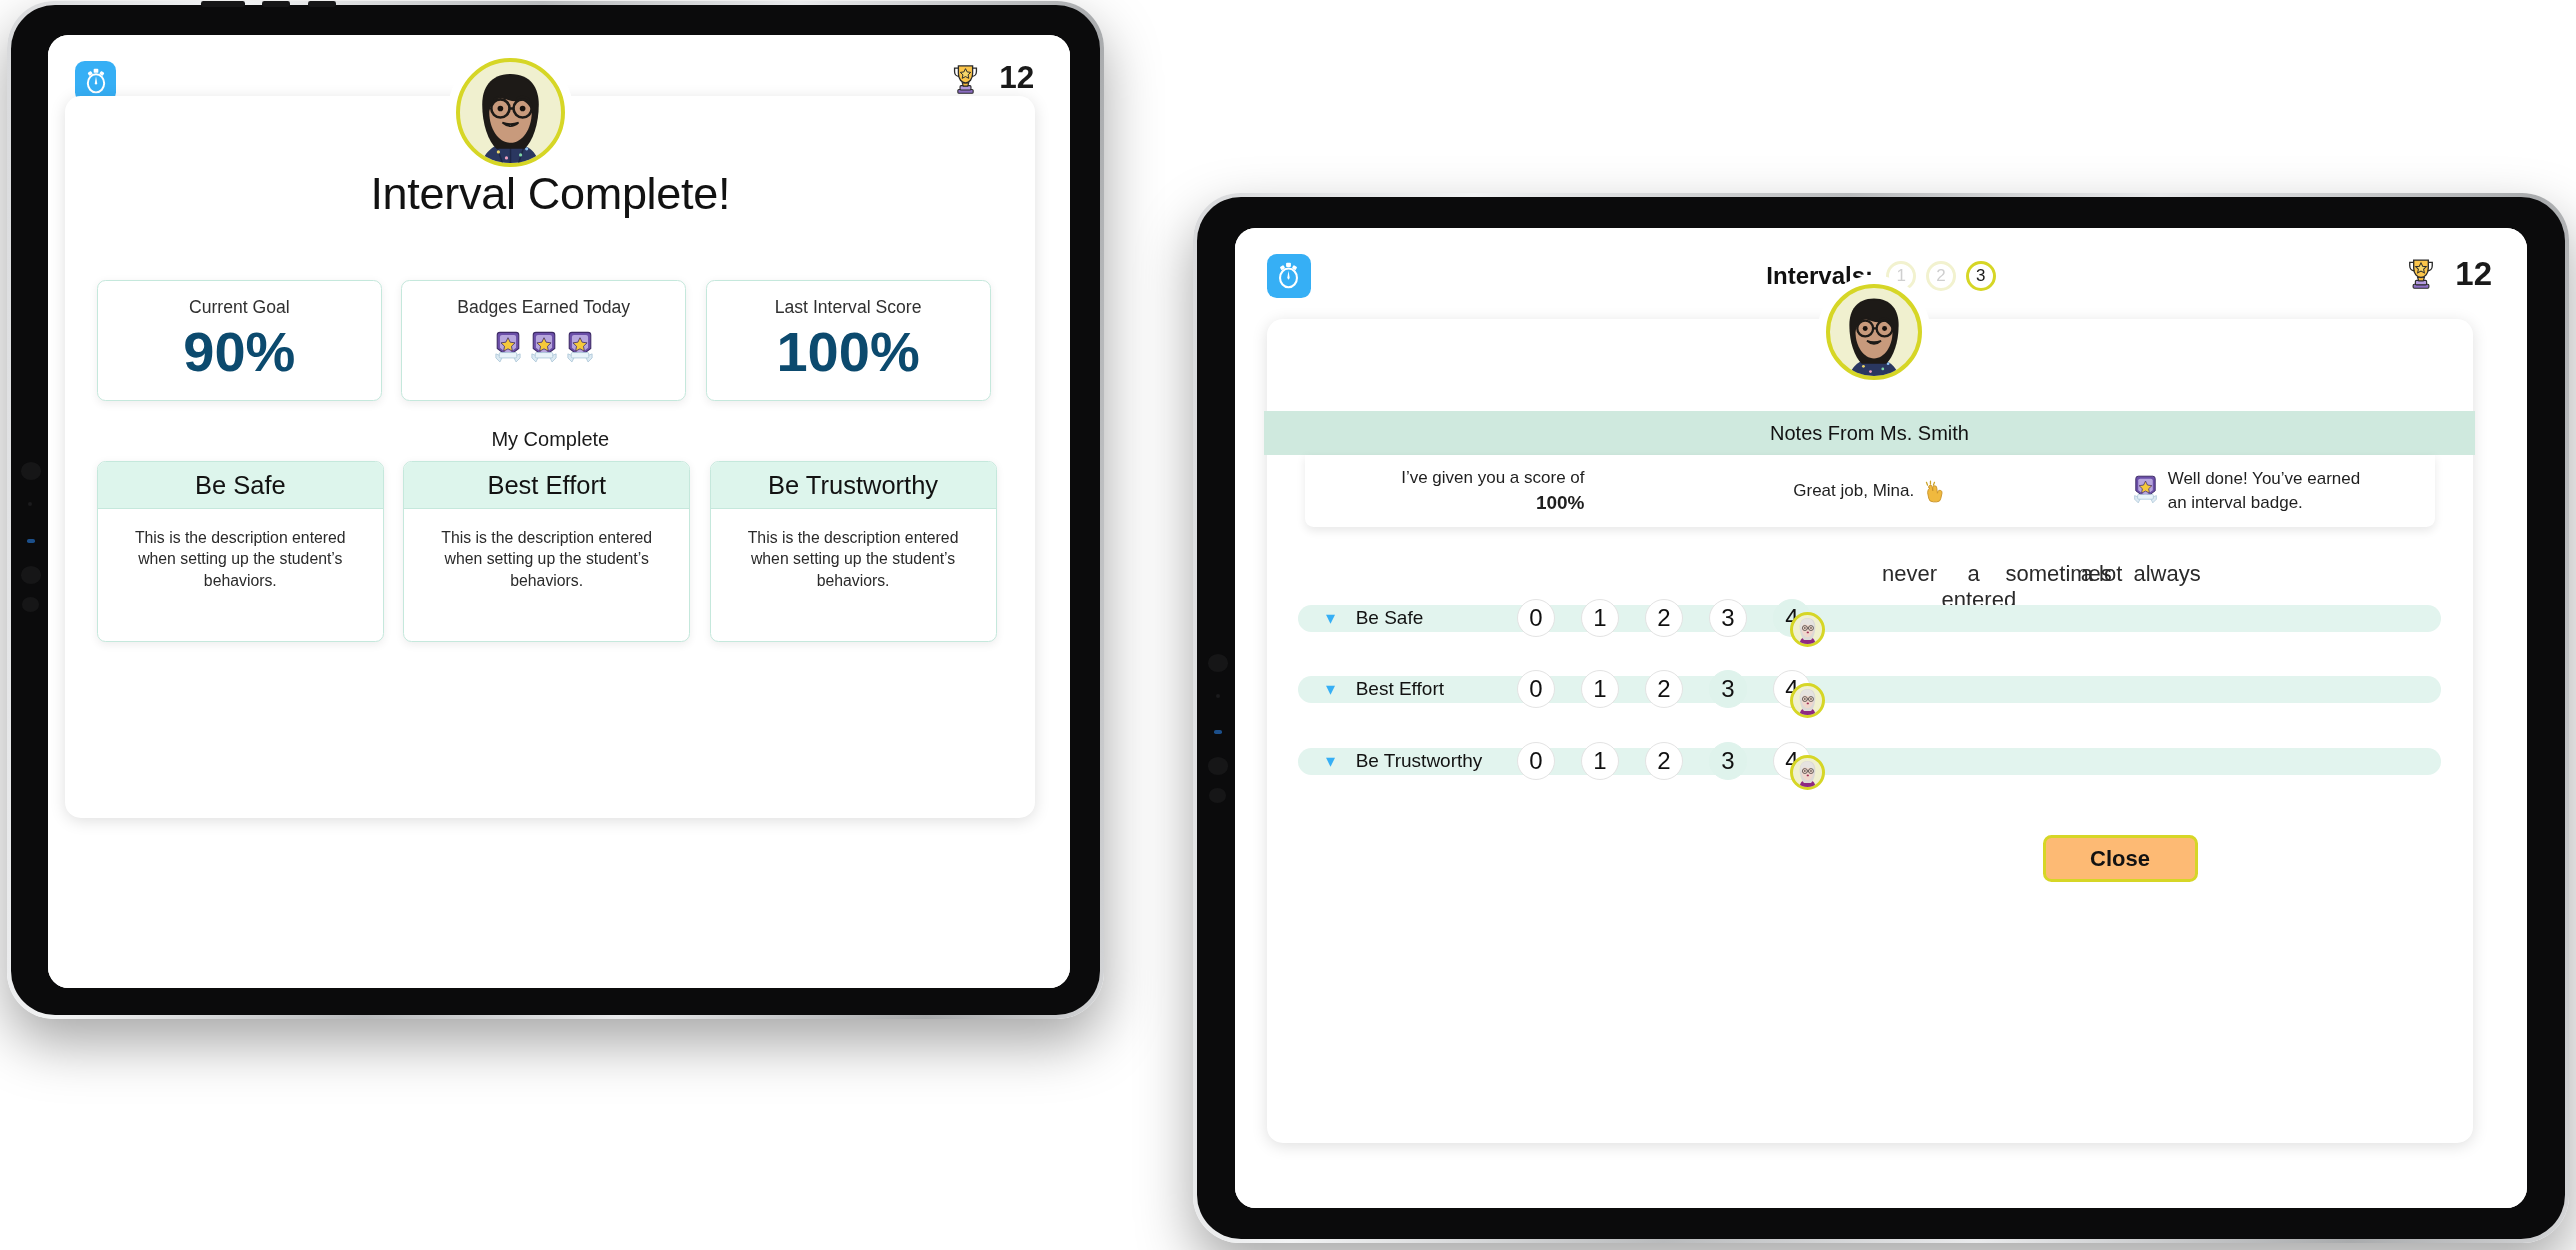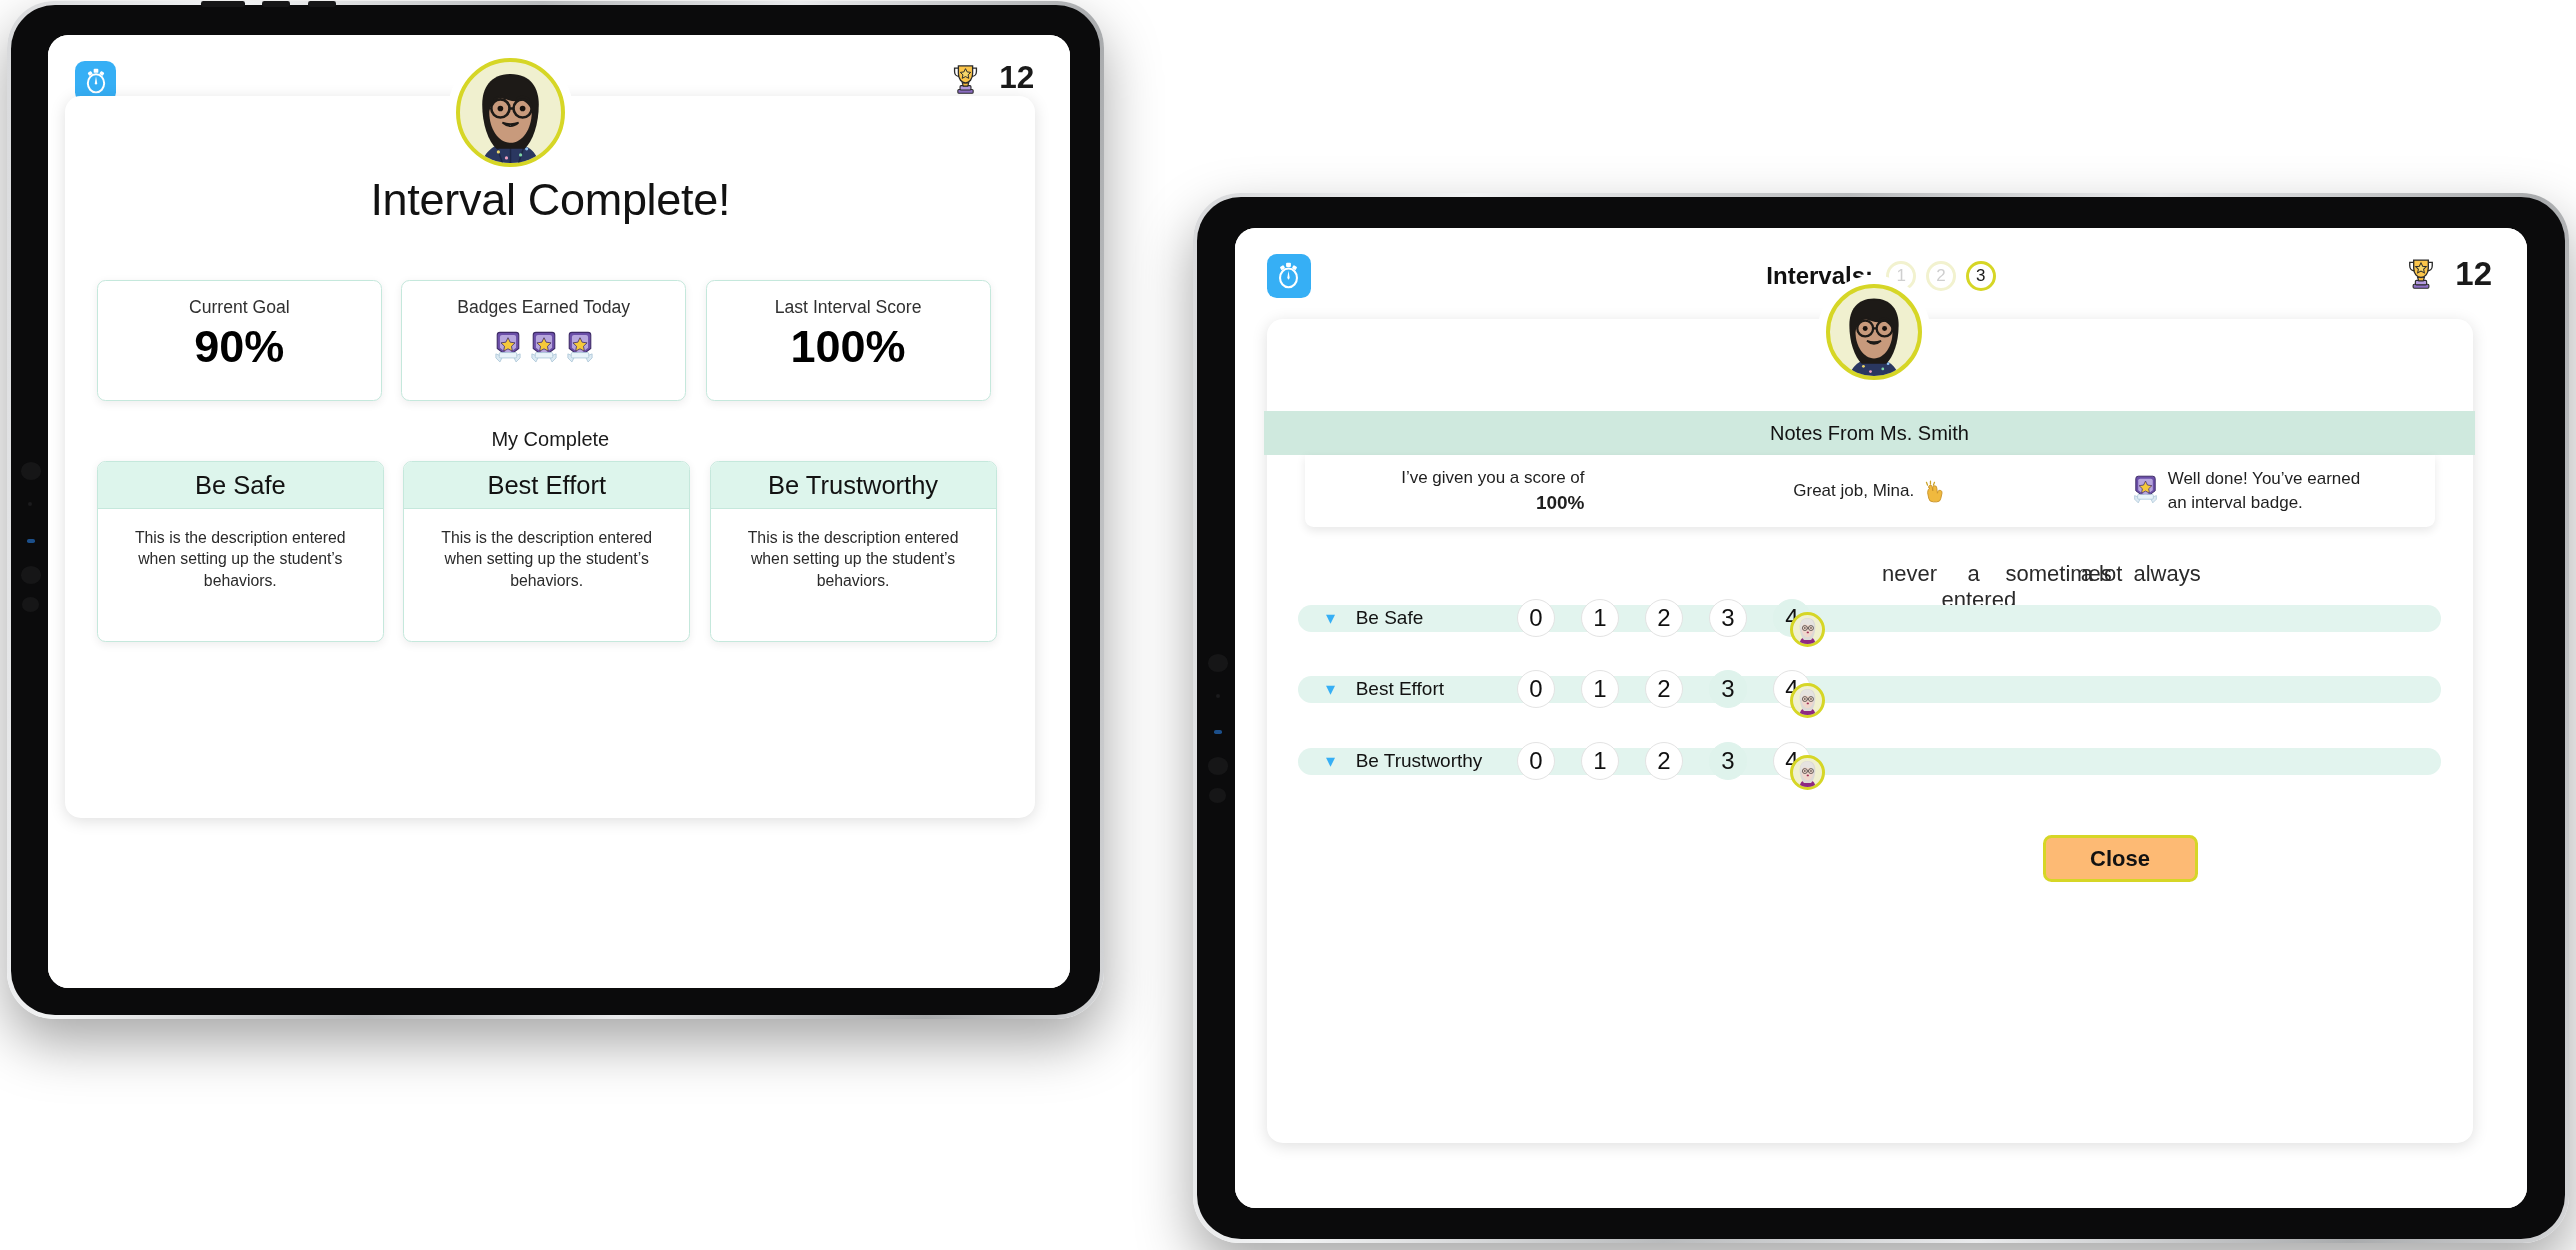--- a/index.html
+++ b/index.html
@@ -74,21 +74,21 @@
 
   
   .stat-row{position:absolute;display:flex;gap:19.4px;}
   .stat-card{
     width:285px;height:121px;border:1.2px solid #c5e8dc;border-radius:8.5px;
     background:#fff;box-shadow:0 2.4px 8.5px rgba(0,0,0,.07);
     display:flex;flex-direction:column;align-items:center;
     padding-top:15.8px;box-sizing:border-box;
   }
   .stat-label{font-size:17.6px;color:#303030;}
-  .stat-value{font-size:45px;font-weight:bold;color:#000000;line-height:1;margin-top:6px;}
+  .stat-value{font-size:56px;font-weight:bold;color:#0c4a6e;line-height:1;margin-top:6px;}
   .badge-strip{display:flex;gap:6px;margin-top:13.3px;}
 
   
   .beh-row{position:absolute;display:flex;gap:19.4px;}
   .beh-card{
     width:285px;height:179px;border:1.2px solid #c5e8dc;border-radius:8.5px;
     background:#fff;overflow:hidden;box-shadow:0 2.4px 8.5px rgba(0,0,0,.07);
     display:flex;flex-direction:column;
   }
   .beh-head{
@@ -238,21 +238,21 @@
             <circle cx="40" cy="46" r="9" fill="none" stroke="#1d1a17" stroke-width="2.6"></circle>
             <circle cx="62" cy="46" r="9" fill="none" stroke="#1d1a17" stroke-width="2.6"></circle>
             <path d="M49 46 h4" stroke="#1d1a17" stroke-width="2.6"></path>
             <circle cx="40" cy="46" r="2.8" fill="#18120e"></circle>
               <circle cx="62" cy="46" r="2.8" fill="#18120e"></circle>
             <path d="M34 37 q6-4 11-1 M57 36 q6-3 11 1" stroke="#1d1a17" stroke-width="2.4" fill="none" stroke-linecap="round"></path>
             <path d="M42 60 q8 7 16 0 q-8 3 -16 0z" fill="#fff" stroke="#1d1a17" stroke-width="1.8"></path>
           </svg>
         </div>
 
-        <div class="big-title" style="top:78px;">Interval Complete!</div>
+        <div class="big-title" style="top:72px;">Interval Complete!</div>
 
         <div class="stat-row" style="left:31.5px;top:184px;">
           <div class="stat-card">
             <div class="stat-label">Current Goal</div>
             <div class="stat-value">90%</div>
           </div>
           <div class="stat-card">
             <div class="stat-label">Badges Earned Today</div>
             <div class="badge-strip">
               <span>

